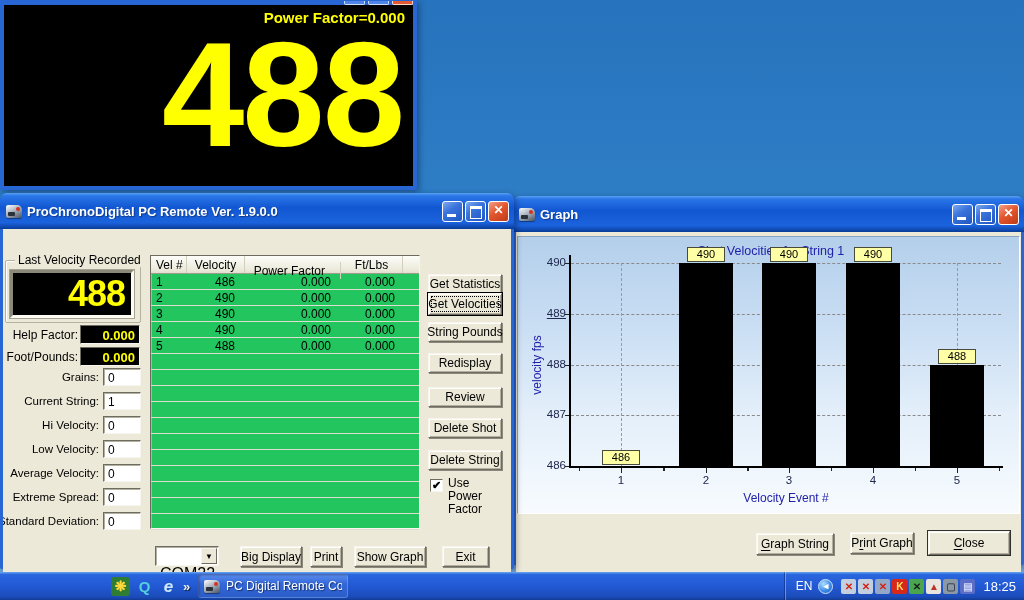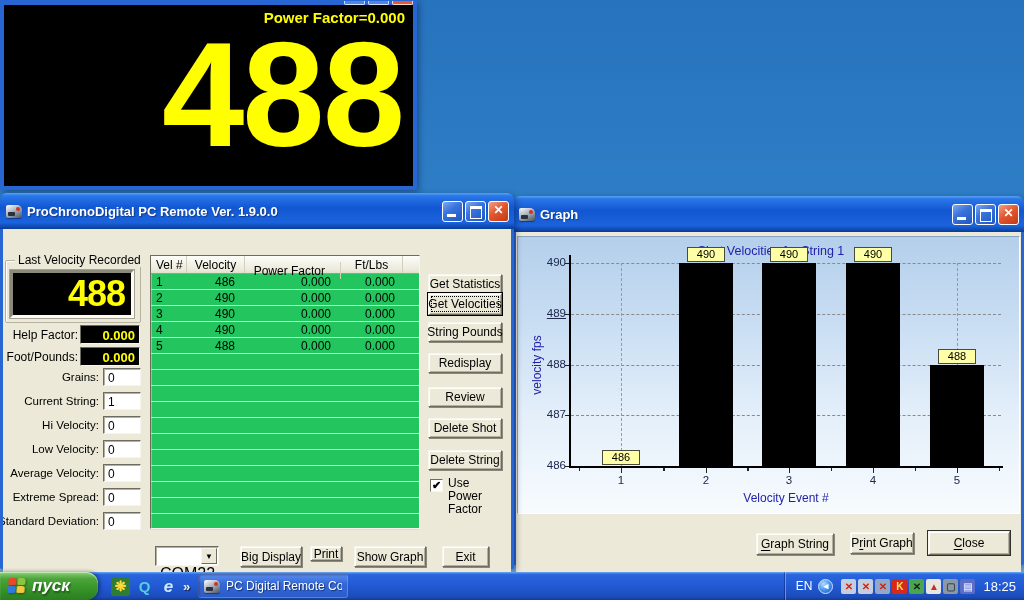--- a/index.html
+++ b/index.html
@@ -403,37 +403,28 @@
         <div class="box">✔</div>
         <div class="cb-label">Use Power Factor</div>
       </div>
 
       <div id="com-combo">
         <span class="com-text">COM22</span>
         <span class="com-arrow"></span>
       </div>
       <div id="bottom-buttons">
           <div class="btn" style="left: 237px; top: 317px; width: 62px; height: 21px;">Big Display</div>
-          <div class="btn" style="left: 307px; top: 317px; width: 32px; height: 15px;">Print</div>
+          <div class="btn" style="left: 307px; top: 317px; width: 32px; height: 21px;">Print</div>
           <div class="btn" style="left: 351px; top: 317px; width: 72px; height: 21px;">Show Graph</div>
           <div class="btn" style="left: 439px; top: 317px; width: 47px; height: 21px;">Exit</div>
         </div>
     </div>
   </div>
 
   <div id="taskbar">
-    <div id="start-button">
-      <div id="win-flag">
-          <i></i>
-          <i></i>
-          <i></i>
-          <i></i>
-        </div>
-      <span id="start-label">пуск</span>
-    </div>
     <div id="quick-launch">
       <span id="ql-icons" style="display: inline-flex;">
           <span class="ql-icon" style="color: rgb(255, 216, 58); background: rgb(47, 125, 50);">❋</span>
           <span class="ql-icon" style="color: rgb(83, 207, 224); font-size: 15px;">Q</span>
           <span class="ql-icon" style="color: rgb(207, 230, 255); font-style: italic; font-size: 17px; text-shadow: rgb(26, 90, 192) 0px 0px 3px;">e</span>
         </span>
       <span id="ql-chevron">»</span>
     </div>
     <div id="task-button">
       <div class="app-icon"></div>

